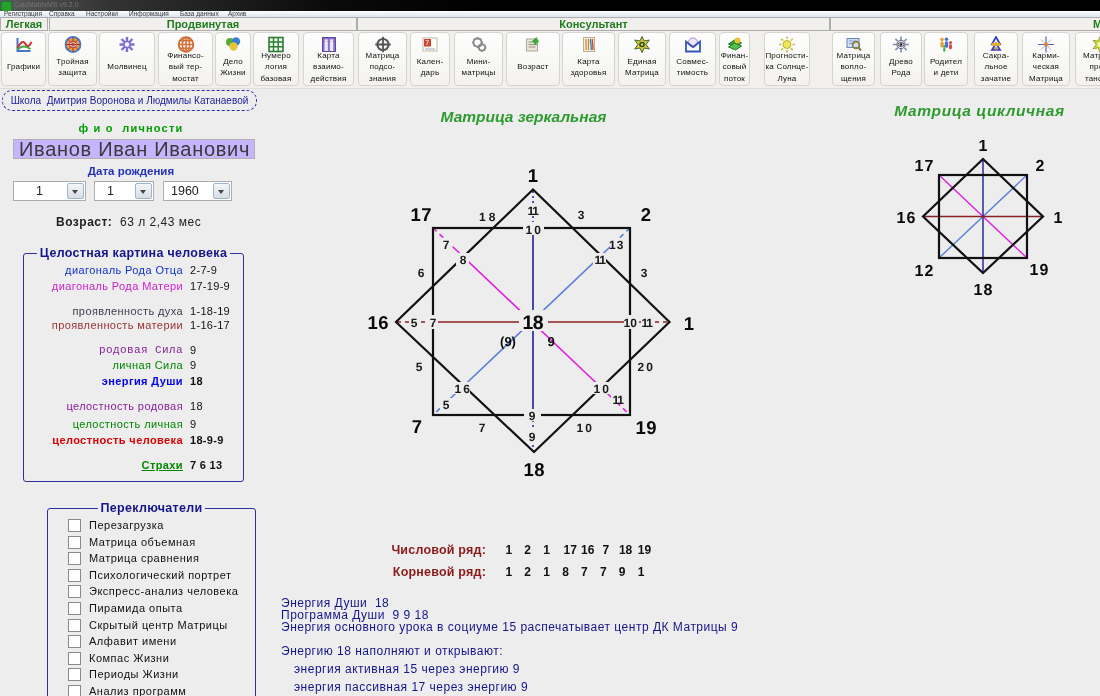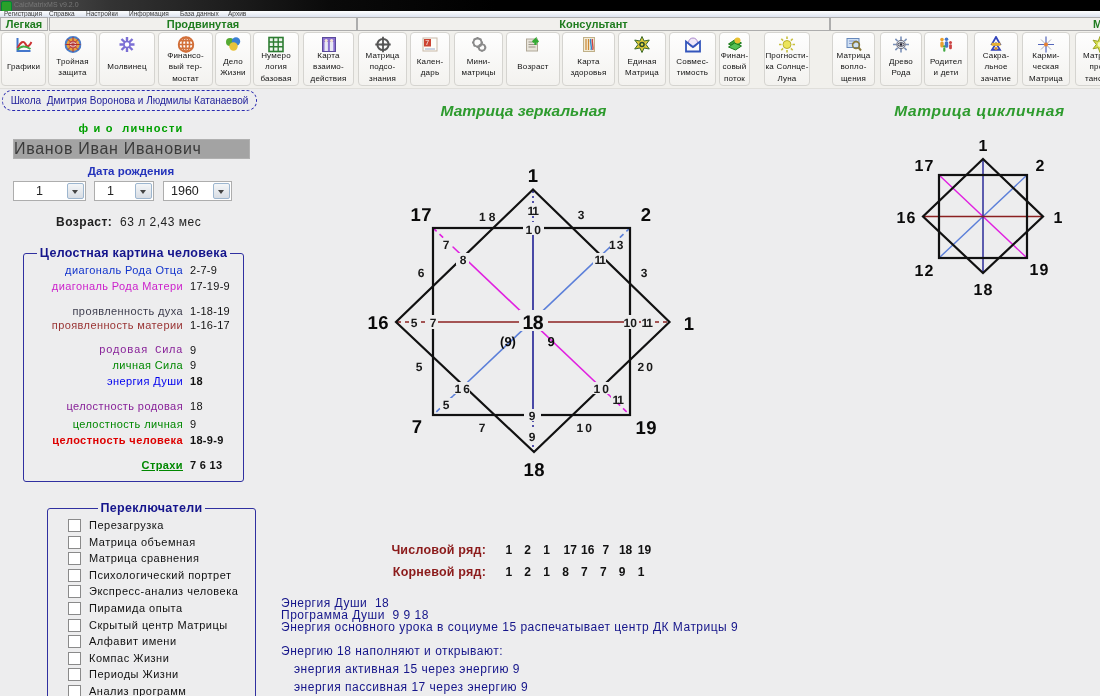--- a/index.html
+++ b/index.html
@@ -15,21 +15,21 @@
 #tabrow{left:0;top:18px;width:1100px;height:13px;background:#f1f0ed;}
 .tab{top:17px;height:12px;border:1px solid #adadad;background:#f1f0ed;color:#1e7c1e;font-size:11px;font-weight:bold;text-align:center;line-height:12px;}
 
 #toolbar{left:0;top:31px;width:1100px;height:57px;background:#f1f0ec;border-bottom:1px solid #e0dfdb;}
 .tbtn{top:32px;height:54px;background:linear-gradient(#fefefe,#f3f2ef);border:1px solid #d5d4d0;border-radius:4px;box-sizing:border-box;}
 .tbtn .cap{position:absolute;left:-3px;right:-3px;top:34px;transform:translateY(-50%);text-align:center;font-size:8px;letter-spacing:0.2px;line-height:11.3px;color:#111;}
 .tbtn .ic{position:absolute;top:3px;left:50%;transform:translateX(-50%);width:17px;height:17px;}
 
 #school{left:2px;top:90px;width:253px;height:19px;border:1px dashed #2a2ab0;border-radius:10px;color:#1c1c99;font-size:10px;text-align:center;line-height:19px;}
 #fio{left:0;top:122px;width:262px;text-align:center;color:#00a000;font-weight:bold;font-size:11px;letter-spacing:1.2px;}
-#nameinput{left:13px;top:139px;width:235px;height:18px;background:#a3a3a3;border:1px solid #b0b0b0;font-size:16px;letter-spacing:0.7px;color:#3a3a3a;line-height:18px;}
+#nameinput{left:13px;top:139px;width:235px;height:18px;background:#c4b5fd;border:1px solid #b0b0b0;font-size:20px;letter-spacing:0.7px;color:#3a3a3a;line-height:18px;padding-left:5px;}
 #datelabel{left:0;top:165px;width:262px;text-align:center;color:#2433bb;font-weight:bold;font-size:11.5px;}
 .sel{top:181px;height:20px;background:#fff;border:1px solid #adadad;box-sizing:border-box;font-size:12.5px;color:#222;}
 .sel .v{position:absolute;top:2px;}
 .selbtn{position:absolute;right:1px;top:1px;bottom:1px;width:15px;background:linear-gradient(#f4f6f8,#d8dde4);border:1px solid #9db6cf;border-radius:2px;}
 .selbtn:after{content:"";position:absolute;left:4px;top:6px;border-left:3px solid transparent;border-right:3px solid transparent;border-top:4px solid #444;}
 #vozrast{left:56px;top:215px;font-size:12px;letter-spacing:0.5px;color:#222;}
 fieldset{position:absolute;border:1px solid #3030a0;border-radius:3px;margin:0;padding:0;}
 fieldset legend{font-size:12.5px;font-weight:bold;color:#15158c;margin:8px auto;padding:0 3px;letter-spacing:0.3px;}
 #fs1{left:23px;top:246px;width:219px;height:234px;}
 .row1{position:absolute;left:13px;width:170px;text-align:right;font-size:11px;letter-spacing:0.4px;}
@@ -282,21 +282,21 @@
 <div class="abs row1" style="top:280px;color:#cc22cc;">диагональ Рода Матери</div>
 <div class="abs val1" style="top:280px;">17-19-9</div>
 <div class="abs row1" style="top:305px;color:#3d3d4d;">проявленность духа</div>
 <div class="abs val1" style="top:305px;">1-18-19</div>
 <div class="abs row1" style="top:319px;color:#993333;">проявленность материи</div>
 <div class="abs val1" style="top:319px;">1-16-17</div>
 <div class="abs row1" style="top:344px;color:#882299;font-family:Liberation Mono, monospace;">родовая Сила</div>
 <div class="abs val1" style="top:344px;">9</div>
 <div class="abs row1" style="top:359px;color:#008800;">личная Сила</div>
 <div class="abs val1" style="top:359px;">9</div>
-<div class="abs row1" style="top:375px;color:#0000ee;font-weight:normal;">энергия Души</div>
+<div class="abs row1" style="top:375px;color:#0000ee;font-weight:bold;">энергия Души</div>
 <div class="abs val1" style="top:375px;font-weight:bold;">18</div>
 <div class="abs row1" style="top:400px;color:#882299;">целостность родовая</div>
 <div class="abs val1" style="top:400px;">18</div>
 <div class="abs row1" style="top:418px;color:#008800;">целостность личная</div>
 <div class="abs val1" style="top:418px;">9</div>
 <div class="abs row1" style="top:434px;color:#dd0000;font-weight:bold;">целостность человека</div>
 <div class="abs val1" style="top:434px;font-weight:bold;">18-9-9</div>
 <div class="abs row1" style="top:459px;color:#008800;font-weight:bold;"><u>Страхи</u></div>
 <div class="abs val1" style="top:459px;font-weight:bold;">7 6 13</div>
 <fieldset id="fs2">
@@ -318,21 +318,21 @@
 <div class="abs chklab" style="top:619px;">Скрытый центр Матрицы</div>
 <div class="abs chk" style="top:635px;"></div>
 <div class="abs chklab" style="top:635px;">Алфавит имени</div>
 <div class="abs chk" style="top:652px;"></div>
 <div class="abs chklab" style="top:652px;">Компас Жизни</div>
 <div class="abs chk" style="top:668px;"></div>
 <div class="abs chklab" style="top:668px;">Периоды Жизни</div>
 <div class="abs chk" style="top:685px;"></div>
 <div class="abs chklab" style="top:685px;">Анализ программ</div>
 
-<div class="abs gtitle" style="left:331px;top:102px;width:385px;text-align:center;">Матрица зеркальная</div>
+<div class="abs gtitle" style="left:331px;top:108px;width:385px;text-align:center;">Матрица зеркальная</div>
 <div class="abs gtitle" style="left:787px;top:102px;width:385px;text-align:center;letter-spacing:0.6px;">Матрица цикличная</div>
 <svg class="abs" style="left:0;top:0;" width="1100" height="696" font-family="Liberation Sans, sans-serif">
 
 <g stroke-linecap="butt">
 
 <line x1="433" y1="228" x2="453" y2="247" stroke="#e020e0" stroke-width="1.6" stroke-dasharray="5,4"></line>
 <line x1="453" y1="247" x2="610" y2="396" stroke="#e020e0" stroke-width="1.6"></line>
 <line x1="610" y1="396" x2="630" y2="415" stroke="#e020e0" stroke-width="1.6" stroke-dasharray="5,4"></line>
 <line x1="630" y1="228" x2="610" y2="247" stroke="#5b7fd9" stroke-width="1.6" stroke-dasharray="5,4"></line>
 <line x1="610" y1="247" x2="453" y2="396" stroke="#5b7fd9" stroke-width="1.6"></line>

